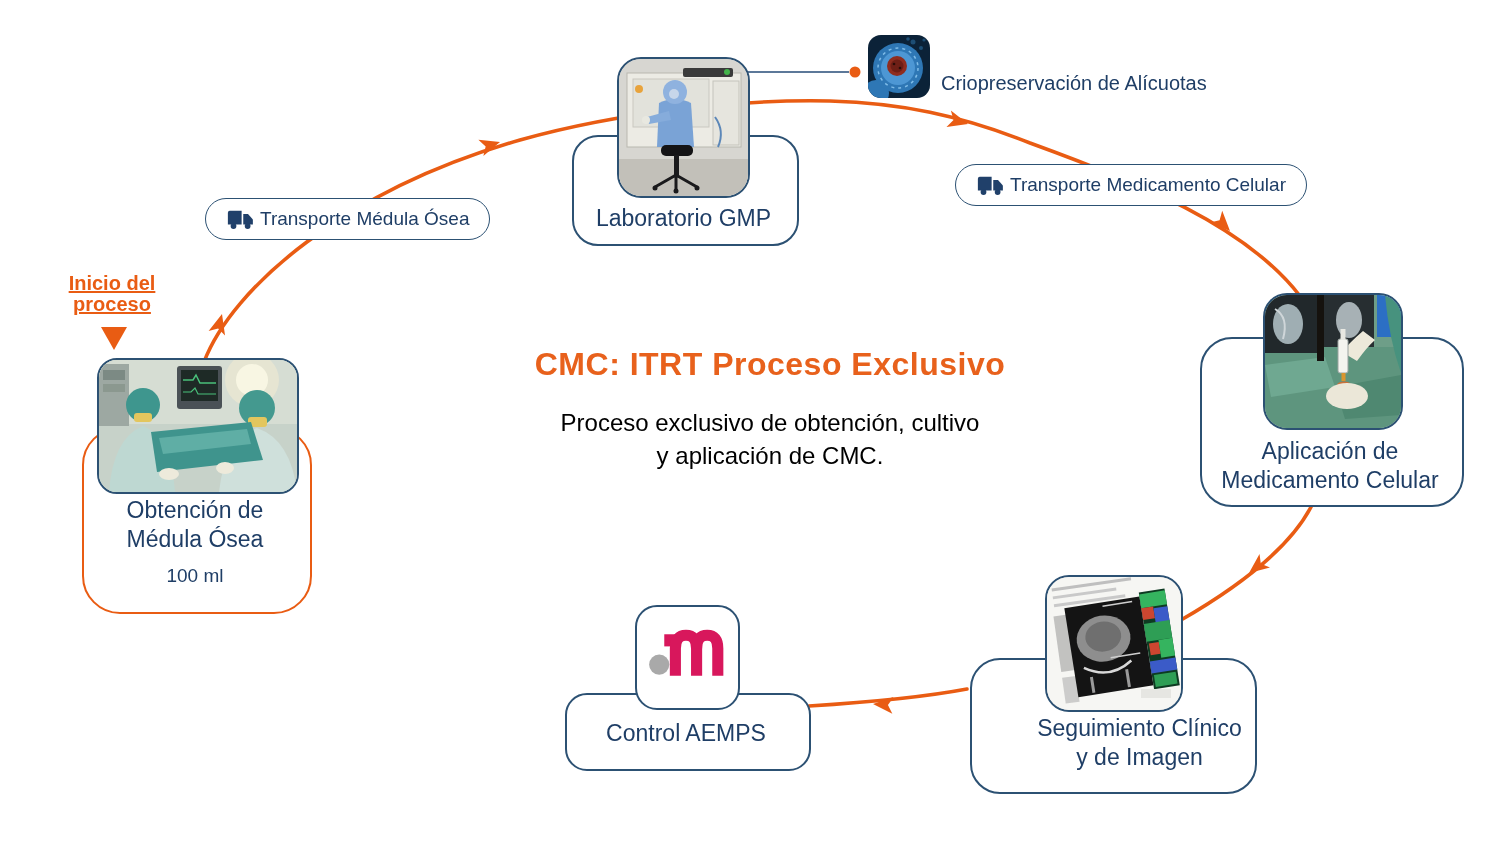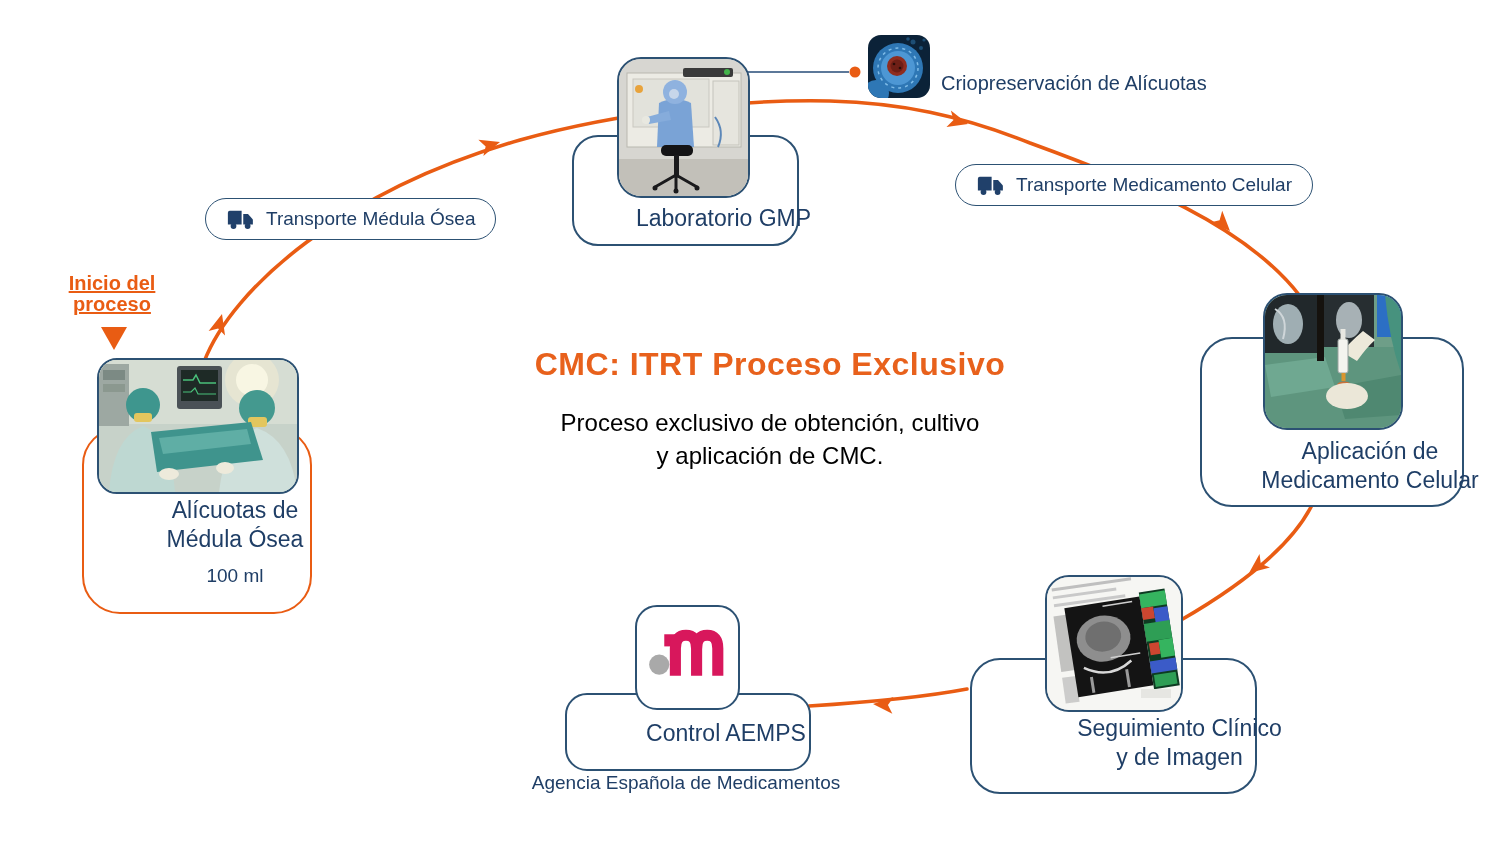--- a/index.html
+++ b/index.html
@@ -11,24 +11,24 @@
   svg{display:block;}
   
   .node-box{
     position:absolute;background:#ffffff;border:2px solid #2C5173;border-radius:30px;z-index:2;
   }
   .photo{
     position:absolute;z-index:3;border:2.5px solid #2C5173;border-radius:22px;overflow:hidden;background:#ddd;
   }
   .photo svg{width:100%;height:100%;}
   .node-label{
-    position:absolute;z-index:4;text-align:center;font-size:23px;line-height:1.28;color:#1F3E66;margin-left:40px;
+    position:absolute;z-index:4;text-align:center;font-size:23px;line-height:1.28;color:#1F3E66;
   }
   .badge{
-    position:absolute;z-index:2;display:flex;align-items:center;gap:10px;
+    position:absolute;z-index:2;display:flex;align-items:center;gap:4px;
     background:#ffffff;border:1.8px solid #2C5173;border-radius:22px;
     padding:0 20px;color:#1F3E66;font-size:19px;white-space:nowrap;
   }
   .truck{width:30px;height:23px;flex:0 0 auto;}
   .title{
     position:absolute;left:440px;top:346px;width:660px;z-index:4;text-align:center;
     font-size:32px;font-weight:700;color:#E8611C;letter-spacing:0.5px;
   }
   .subtitle{
     position:absolute;left:440px;top:406px;width:660px;z-index:4;text-align:center;
@@ -109,21 +109,21 @@
       <path d="M120 132 Q126 78 158 68 Q192 80 198 132 Z" fill="#CFE0DB"></path>
       <circle cx="158" cy="48" r="18" fill="#44998F"></circle>
       <rect x="149" y="57" width="19" height="10" rx="3" fill="#E3C65E"></rect>
       <path d="M52 72 L152 62 L164 100 L58 112 Z" fill="#3F948D"></path>
       <path d="M60 78 L148 69 L152 84 L64 94 Z" fill="#5FAEA5"></path>
       <ellipse cx="70" cy="114" rx="10" ry="6" fill="#EDEADB"></ellipse>
       <ellipse cx="126" cy="108" rx="9" ry="6" fill="#EDEADB"></ellipse>
     </svg>
   </div>
   <div class="node-label" style="left:82px;top:496px;width:226px;">
-    <div>Alícuotas de</div>
+    <div>Obtención de</div>
     <div>Médula Ósea</div>
   </div>
   <div class="node-label" style="left:82px;top:564px;width:226px;font-size:19px;">100 ml</div>
 
   <div class="badge" style="left:205px;top:198px;height:40px;">
     <svg class="truck" viewBox="0 0 24 18">
       <path d="M1.5 3.5 Q1.5 2 3 2 H12.5 V13 H1.5 Z" fill="#20406A"></path>
       <path d="M13.8 4.5 H17.6 L21.5 9 V13 H13.8 Z" fill="#20406A"></path>
       <circle cx="6" cy="14.2" r="2.3" fill="#20406A"></circle>
       <circle cx="17.3" cy="14.2" r="2.3" fill="#20406A"></circle>
@@ -255,16 +255,15 @@
   <div class="logo-box">
     <svg viewBox="0 0 100 100">
       <circle cx="22" cy="57" r="10" fill="#A9A9A9"></circle>
       <rect x="27" y="27" width="11" height="12" fill="#D8175C"></rect>
       <path d="M38 68 V41 Q38 28 48.5 28 Q59 28 59 41 V68" stroke="#D8175C" stroke-width="11" fill="none"></path>
       <path d="M59 41 Q59 28 69.5 28 Q80 28 80 41 V68" stroke="#D8175C" stroke-width="11" fill="none"></path>
     </svg>
   </div>
   <div class="node-label" style="left:565px;top:719px;width:242px;">Control AEMPS</div>
   <div class="caption">
-    <div>Agencia Española de Medicamentos</div>
   </div>
 
 </div>
 
 </body></html>

